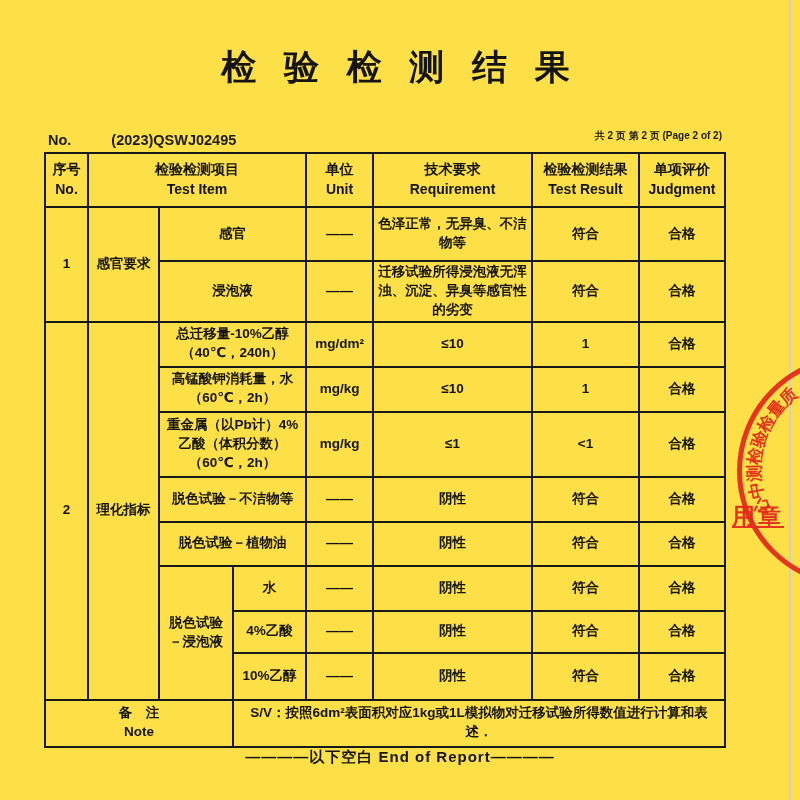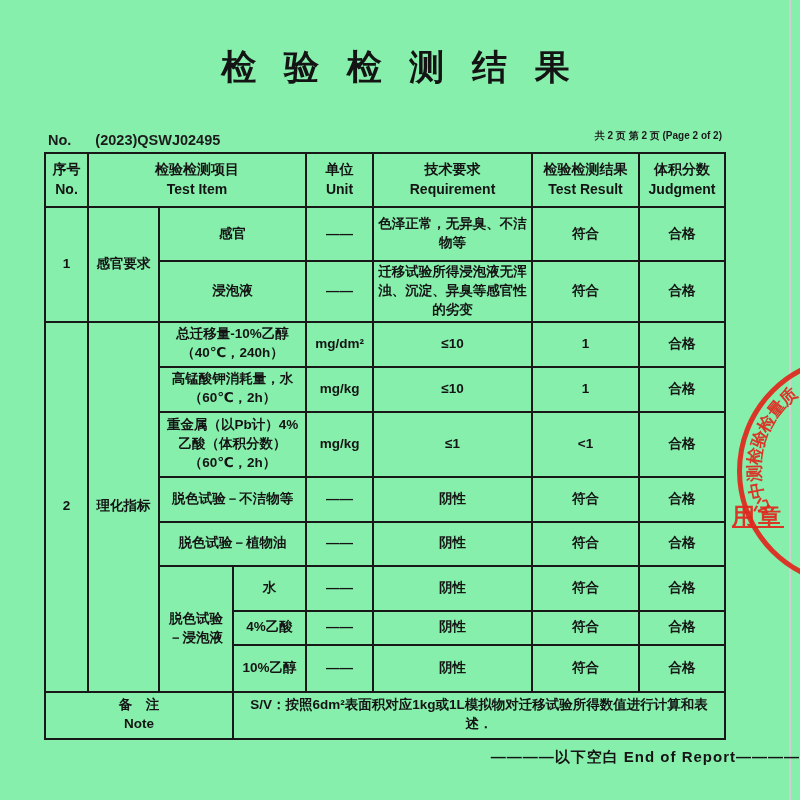--- a/index.html
+++ b/index.html
@@ -1,43 +1,43 @@
 <!DOCTYPE html>
 <html><head>
 <meta charset="utf-8">
 <style>
   html,body{margin:0;padding:0;background:#ffffff;}
   .page{
-    position:relative;width:800px;height:800px;background:#86efac;overflow:hidden;
+    position:relative;width:800px;height:800px;background:#fde047;overflow:hidden;
     font-family:"Liberation Sans","DejaVu Sans",sans-serif;color:#1b1b1b;
   }
   .edge-line{position:absolute;top:0;right:9px;width:2px;height:800px;background:#cfcfcf;}
   .doc-title{
     position:absolute;top:44px;left:0;width:100%;text-align:center;
     font-size:35px;font-weight:700;letter-spacing:9px;color:#141414;
   }
   .doc-subtitle{
     position:absolute;top:92px;left:0;width:100%;text-align:center;
     font-size:17px;font-weight:700;letter-spacing:.5px;color:#141414;
   }
   .doc-no{position:absolute;left:48px;top:132px;font-size:14.5px;font-weight:600;}
-  .doc-no .num{margin-left:24px;}
+  .doc-no .num{margin-left:40px;}
   .page-indicator{position:absolute;right:78px;top:129px;font-size:10px;font-weight:600;}
   table.report{
     position:absolute;left:44px;top:152px;width:680px;
     border-collapse:collapse;table-layout:fixed;
     font-size:13.5px;font-weight:600;color:#141414;
   }
   table.report th, table.report td{
     border:2px solid #181818;text-align:center;vertical-align:middle;
     padding:1px 3px;line-height:1.4;word-break:break-word;
   }
   table.report th{font-size:14px;font-weight:700;}
   .end-text{
-    position:absolute;top:748px;left:0;width:100%;text-align:right;
+    position:absolute;top:748px;left:0;width:100%;text-align:center;
     font-size:15px;font-weight:700;color:#141414;letter-spacing:1px;
   }
   
   .stamp-ring{
     position:absolute;left:737px;top:355px;width:222px;height:222px;
     border:5px solid #e2261c;border-radius:50%;opacity:.92;
   }
   .stamp-char{
     position:absolute;width:20px;height:20px;line-height:20px;text-align:center;
     color:#e2261c;font-weight:700;font-size:17px;opacity:.92;
@@ -87,21 +87,21 @@
           </th>
       <th>
             <div>技术要求</div>
             <div>Requirement</div>
           </th>
       <th>
             <div>检验检测结果</div>
             <div>Test Result</div>
           </th>
       <th>
-            <div>体积分数</div>
+            <div>单项评价</div>
             <div>Judgment</div>
           </th>
     </tr>
 
     <tr style="height:54px">
       <td rowspan="2">1</td>
       <td rowspan="2">感官要求</td>
       <td colspan="2">感官</td>
       <td>——</td>
       <td>色泽正常，无异臭、不洁物等</td>
@@ -154,21 +154,21 @@
       <td>合格</td>
     </tr>
     <tr style="height:45px">
       <td rowspan="3">脱色试验－浸泡液</td>
       <td>水</td>
       <td>——</td>
       <td>阴性</td>
       <td>符合</td>
       <td>合格</td>
     </tr>
-    <tr style="height:34px">
+    <tr style="height:42px">
       <td>4%乙酸</td>
       <td>——</td>
       <td>阴性</td>
       <td>符合</td>
       <td>合格</td>
     </tr>
     <tr style="height:47px">
       <td>10%乙醇</td>
       <td>——</td>
       <td>阴性</td>

